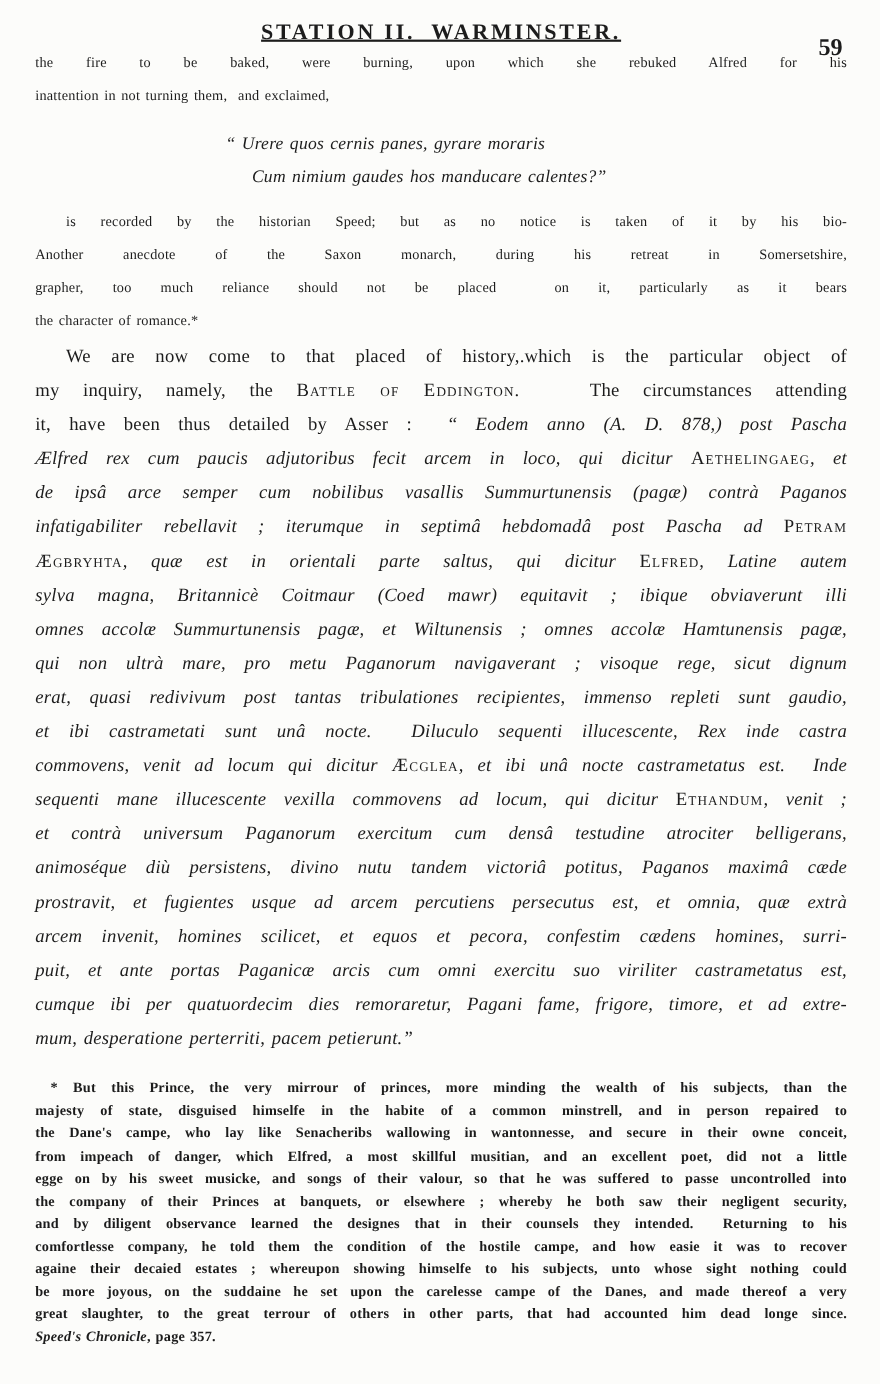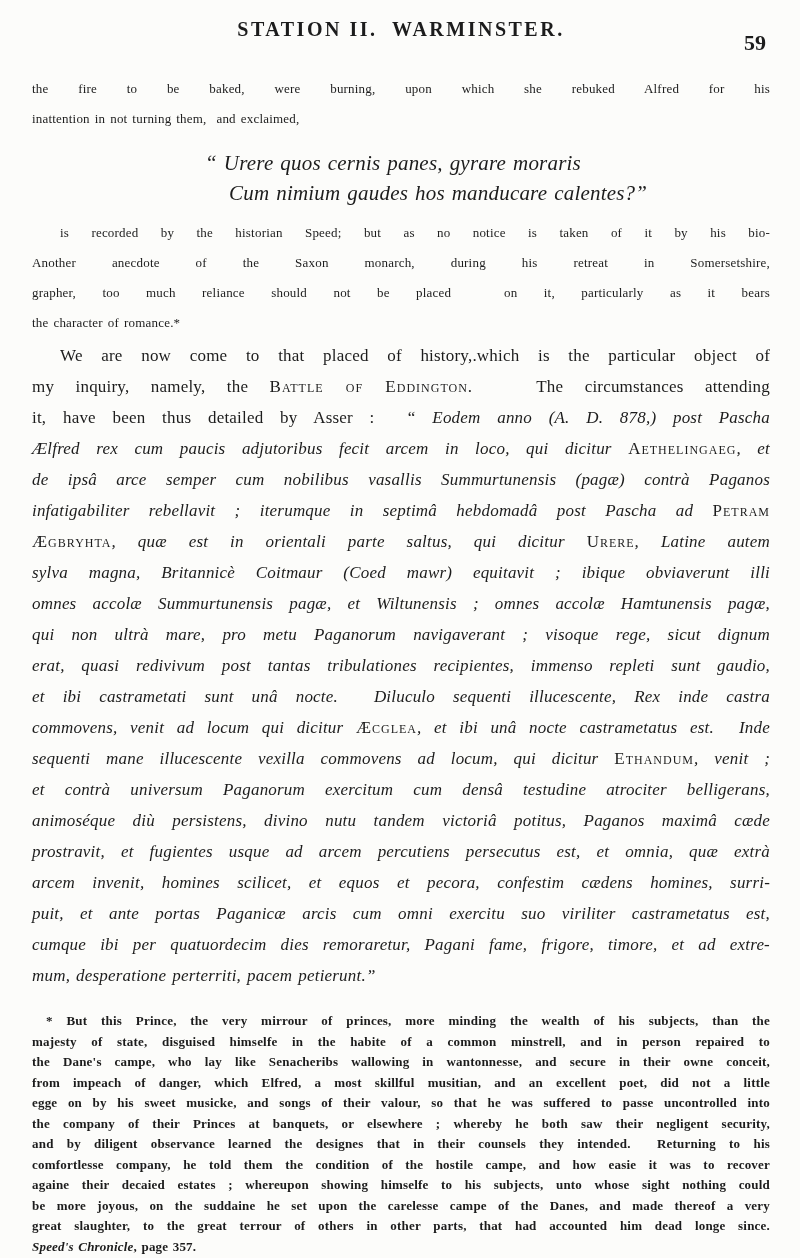--- a/index.html
+++ b/index.html
@@ -16,22 +16,23 @@
     padding: 16px 30px 0 32px;
   }
   
   .runhead {
     position: relative;
     text-align: center;
     font-size: 20px;
     font-weight: bold;
     letter-spacing: 2.5px;
     line-height: 26px;
-    margin-bottom: 32px;
+    margin-bottom: 0;
     white-space: nowrap;
+    text-decoration: underline;
   }
   .pageno {
     position: absolute;
     right: 4px; top: 14px;
     font-size: 22px;
     font-weight: bold;
     letter-spacing: 0;
   }
   
   .block { margin: 0; }
@@ -40,21 +41,21 @@
     letter-spacing: 0.2px;
     word-spacing: 1.5px;
   }
   .line.just {
     white-space: normal;
     text-align: justify;
     text-align-last: justify;
   }
   .block-body  .line { font-size: 13px; line-height: 30px; }
   .block-body-wide .line { font-size: 17px; line-height: 31px; }
-  .block-quote .line { font-size: 21px; line-height: 30px; }
+  .block-quote .line { font-size: 16px; line-height: 30px; }
   .block-footnote .line { font-size: 13px; line-height: 20.5px; word-spacing: 1px; font-weight: bold; }
 
   .block-body      { margin-bottom: 14px; }
   .block-quote     { margin-left: 173px; margin-bottom: 10px; }
   .block-quote .line:nth-child(2) { margin-left: 24px; }
   .block-anecdote  { margin-bottom: 2px; }
   .block-body-wide { margin-bottom: 20px; }
 
   .indent-first > .line:first-child { text-indent: 28px; }
   .block-footnote.indent-first > .line:first-child { text-indent: 14px; }
@@ -86,21 +87,21 @@
         <div class="line just"><span class="seg-r">grapher, too much reliance should not be placed&nbsp; on it, particularly as it bears</span></div>
         <div class="line"><span class="seg-r">the character of romance.*</span></div>
       </div>
       <div class="block block-body-wide indent-first">
         <div class="line just"><span class="seg-r">We are now come to that placed of history,.which is the particular object of</span></div>
         <div class="line just"><span class="seg-r">my inquiry, namely, the </span><span class="seg-sc">Battle of Eddington</span><span class="seg-r">.&nbsp;&nbsp; The circumstances attending</span></div>
         <div class="line just"><span class="seg-r">it, have been thus detailed by Asser :&nbsp; “ </span><span class="seg-i">Eodem anno (A. D. 878,) post Pascha</span></div>
         <div class="line just"><span class="seg-i">Ælfred rex cum paucis adjutoribus fecit arcem in loco, qui dicitur </span><span class="seg-sc">Aethelingaeg</span><span class="seg-i">, et</span></div>
         <div class="line just"><span class="seg-i">de ipsâ arce semper cum nobilibus vasallis Summurtunensis (pagæ) contrà Paganos</span></div>
         <div class="line just"><span class="seg-i">infatigabiliter rebellavit ; iterumque in septimâ hebdomadâ post Pascha ad </span><span class="seg-sc">Petram</span></div>
-        <div class="line just"><span class="seg-sc">Ægbryhta</span><span class="seg-i">, quæ est in orientali parte saltus, qui dicitur </span><span class="seg-sc">Urere</span><span class="seg-i">, Latine autem</span></div>
+        <div class="line just"><span class="seg-sc">Ægbryhta</span><span class="seg-i">, quæ est in orientali parte saltus, qui dicitur </span><span class="seg-sc">Elfred</span><span class="seg-i">, Latine autem</span></div>
         <div class="line just"><span class="seg-i">sylva magna, Britannicè Coitmaur (Coed mawr) equitavit ; ibique obviaverunt illi</span></div>
         <div class="line just"><span class="seg-i">omnes accolæ Summurtunensis pagæ, et Wiltunensis ; omnes accolæ Hamtunensis pagæ,</span></div>
         <div class="line just"><span class="seg-i">qui non ultrà mare, pro metu Paganorum navigaverant ; visoque rege, sicut dignum</span></div>
         <div class="line just"><span class="seg-i">erat, quasi redivivum post tantas tribulationes recipientes, immenso repleti sunt gaudio,</span></div>
         <div class="line just"><span class="seg-i">et ibi castrametati sunt unâ nocte.&nbsp; Diluculo sequenti illucescente, Rex inde castra</span></div>
         <div class="line just"><span class="seg-i">commovens, venit ad locum qui dicitur </span><span class="seg-sc">Æcglea</span><span class="seg-i">, et ibi unâ nocte castrametatus est.&nbsp; Inde</span></div>
         <div class="line just"><span class="seg-i">sequenti mane illucescente vexilla commovens ad locum, qui dicitur </span><span class="seg-sc">Ethandum</span><span class="seg-i">, venit ;</span></div>
         <div class="line just"><span class="seg-i">et contrà universum Paganorum exercitum cum densâ testudine atrociter belligerans,</span></div>
         <div class="line just"><span class="seg-i">animoséque diù persistens, divino nutu tandem victoriâ potitus, Paganos maximâ cæde</span></div>
         <div class="line just"><span class="seg-i">prostravit, et fugientes usque ad arcem percutiens persecutus est, et omnia, quæ extrà</span></div>

